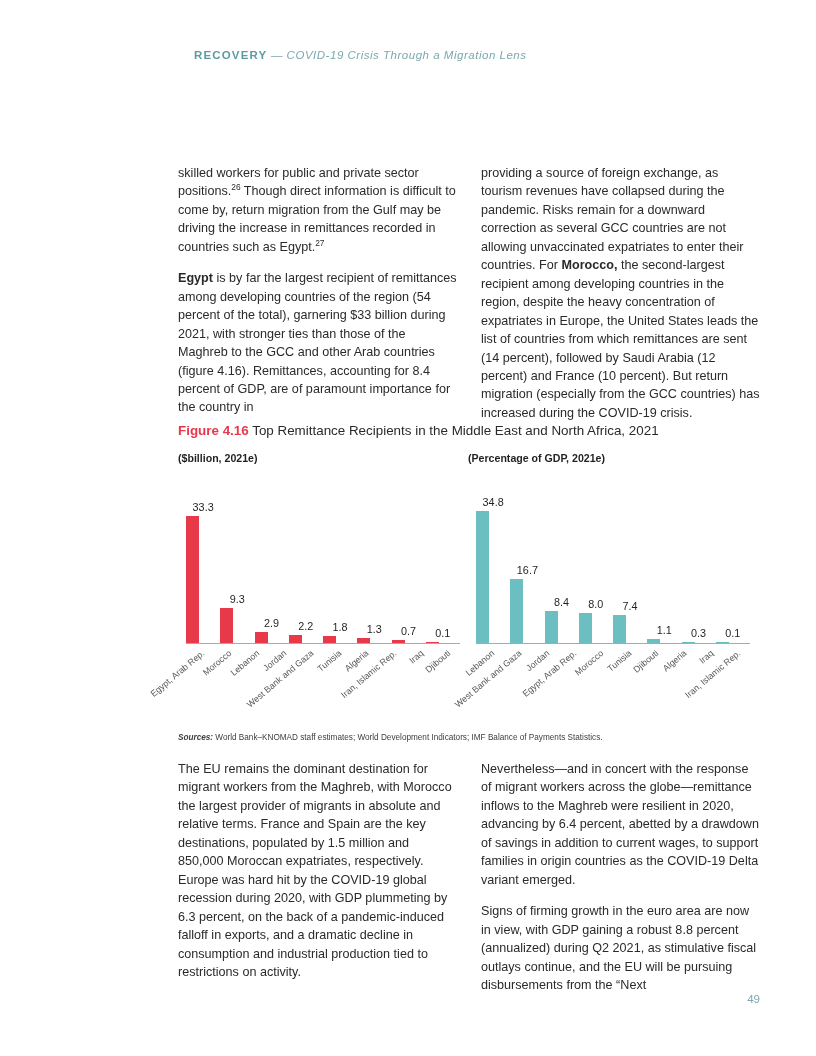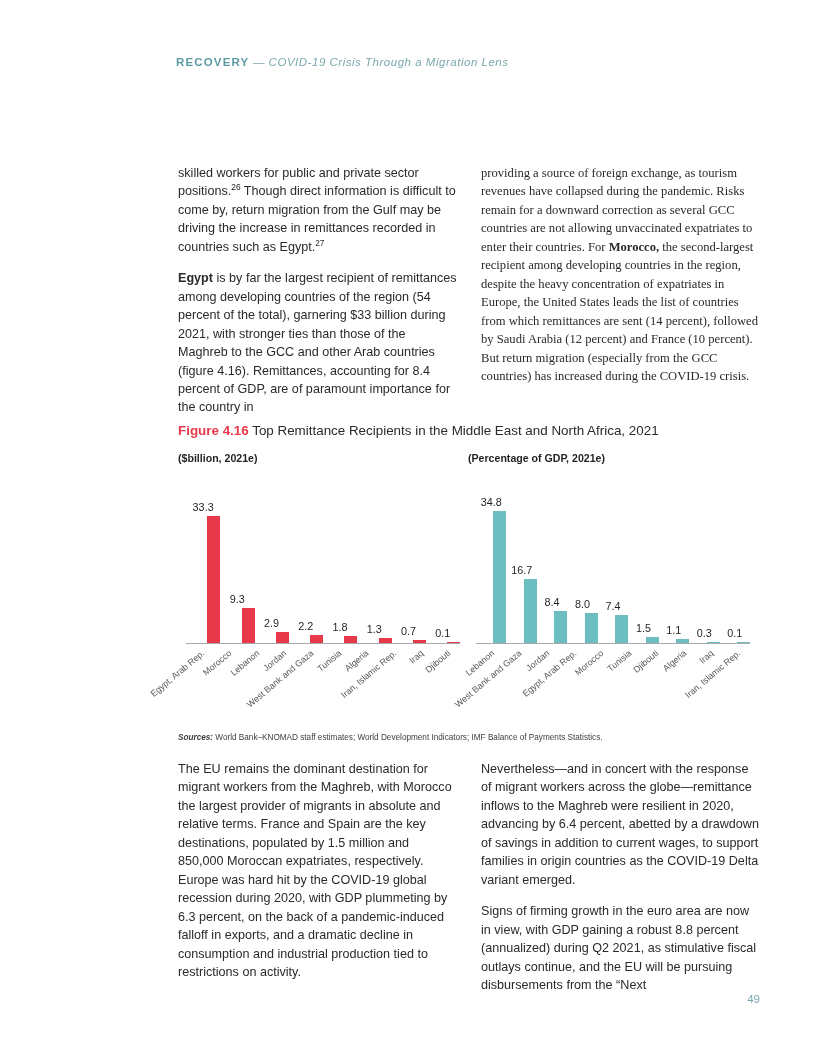--- a/index.html
+++ b/index.html
@@ -15,27 +15,26 @@
     position: relative;
     width: 816px;
     height: 1056px;
     background: #ffffff;
     overflow: hidden;
   }
 
   
   .running-header {
     position: absolute;
-    left: 176px;
+    left: 194px;
     top: 49px;
     font-size: 11.5px;
     letter-spacing: 0.04em;
     color: #7aa8ac;
     white-space: nowrap;
-    margin-top: 7px;
   }
   .running-header .rh-recovery {
     font-weight: bold;
     letter-spacing: 0.10em;
     color: #5d9ba3;
   }
   .running-header .rh-rest {
     font-style: italic;
     letter-spacing: 0.045em;
   }
@@ -51,21 +50,21 @@
   }
   .col.left  { left: 178px; }
   .col.right { left: 481px; }
 
   .col p { margin: 0 0 13px 0; }
   .col p:last-child { margin-bottom: 0; }
   .col b { font-weight: bold; }
   .col sup { font-size: 8.4px; vertical-align: super; line-height: 0; }
 
   #body-top-left   { top: 164px; }
-  #body-top-right  { top: 164px; font-family: Liberation Serif, serif; }
+  #body-top-right  { top: 164px; }
   #body-bot-left   { top: 760px; }
   #body-bot-right  { top: 760px; }
 
   
   .figure-title {
     position: absolute;
     left: 178px;
     top: 423px;
     font-size: 13.4px;
     color: #2a2a2d;
@@ -119,21 +118,21 @@
     display: flex;
     align-items: flex-end;
     justify-content: flex-start;
   }
   .bar-slot {
     position: relative;
     flex: 1 1 0;
     height: 100%;
     display: flex;
     align-items: flex-end;
-    justify-content: flex-end;
+    justify-content: flex-start;
   }
   .bar {
     width: 13px;
     min-height: 1px;
   }
   .bar-value {
     position: absolute;
     left: 50%;
     transform: translateX(-50%);
     font-size: 10.8px;
@@ -276,24 +275,20 @@
           </div>
           <div class="bar-slot">
             <span class="bar-value" style="bottom:33.44444444444444px">8.0</span>
             <div class="bar" style="height:30.444444444444443px;background:#6bbfc0"></div>
           </div>
           <div class="bar-slot">
             <span class="bar-value" style="bottom:31.161111111111115px">7.4</span>
             <div class="bar" style="height:28.161111111111115px;background:#6bbfc0"></div>
           </div>
           <div class="bar-slot">
-            <span class="bar-value" style="bottom:8.708333333333332px">1.5</span>
-            <div class="bar" style="height:5.708333333333333px;background:#6bbfc0"></div>
-          </div>
-          <div class="bar-slot">
             <span class="bar-value" style="bottom:7.186111111111112px">1.1</span>
             <div class="bar" style="height:4.186111111111112px;background:#6bbfc0"></div>
           </div>
           <div class="bar-slot">
             <span class="bar-value" style="bottom:4.5px">0.3</span>
             <div class="bar" style="height:1.5px;background:#6bbfc0"></div>
           </div>
           <div class="bar-slot">
             <span class="bar-value" style="bottom:4.5px">0.1</span>
             <div class="bar" style="height:1.5px;background:#6bbfc0"></div>

